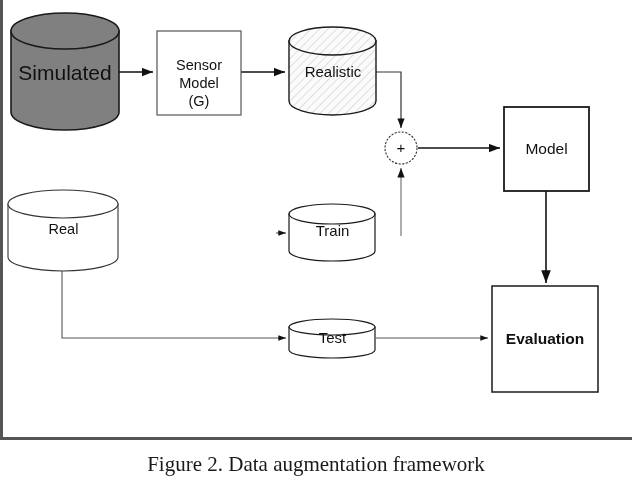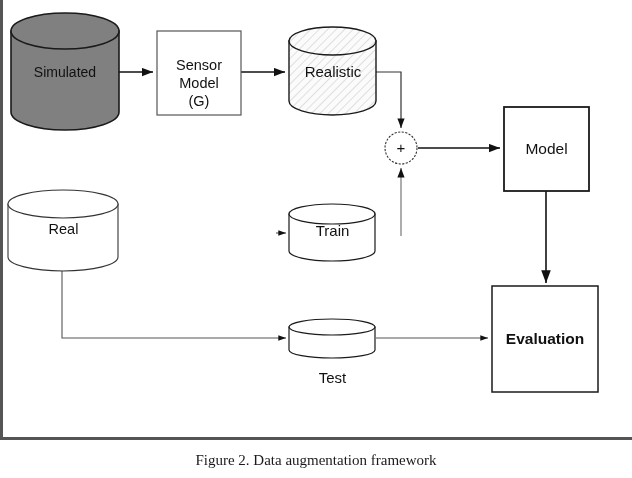--- a/index.html
+++ b/index.html
@@ -47,39 +47,39 @@
     align-items: center;
     justify-content: center;
     text-align: center;
     color: #111111;
     font-family: "Liberation Sans", sans-serif;
     font-size: 15px;
     line-height: 1.25;
     pointer-events: none;
     white-space: pre-line;
   }
-  .t-simulated { left: 11px;  top: 40px;  width: 108px; height: 66px; font-size: 14px; }
+  .t-simulated { left: 11px;  top: 40px;  width: 108px; height: 66px; font-size: 21px; }
   .t-sensor    { left: 157px; top: 33px;  width: 84px;  height: 100px; font-size: 14.5px; }
   .t-realistic { left: 290px; top: 42px;  width: 86px;  height: 60px; font-size: 15px; text-align: right; }
   .t-model     { left: 504px; top: 107px; width: 85px;  height: 84px; font-size: 15.5px; }
   .t-real      { left: 9px;   top: 200px; width: 109px; height: 58px; font-size: 14.5px; }
   .t-train     { left: 290px; top: 209px; width: 85px;  height: 44px; font-size: 15px; }
-  .t-test      { left: 290px; top: 322px; width: 85px;  height: 33px; font-size: 15px; margin-top: 40px; }
+  .t-test      { left: 290px; top: 322px; width: 85px;  height: 33px; font-size: 15px; }
   .t-eval      { left: 492px; top: 287px; width: 106px; height: 104px; font-size: 15.5px; font-weight: bold; }
   .t-plus      { left: 385px; top: 132px; width: 32px;  height: 32px; font-size: 15px; }
 
   
   #caption {
     position: absolute;
     left: 0;
     top: 452px;
     width: 632px;
     text-align: center;
     font-family: "Liberation Serif", serif;
-    font-size: 15px;
+    font-size: 21px;
     color: #1a1a1a;
     white-space: nowrap;
     overflow: hidden;
   }
 </style>
 </head>
 <body>
 
 <div id="page">
 

